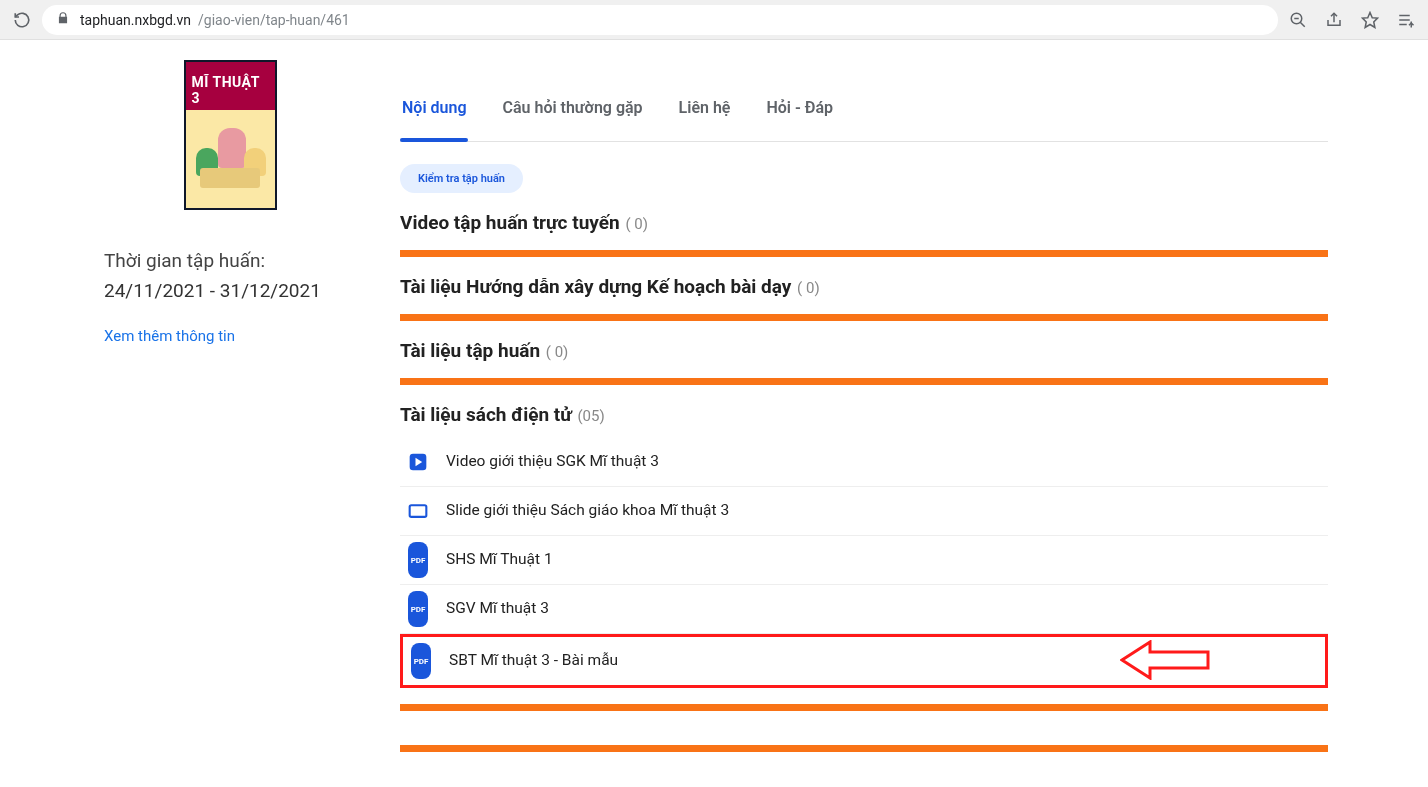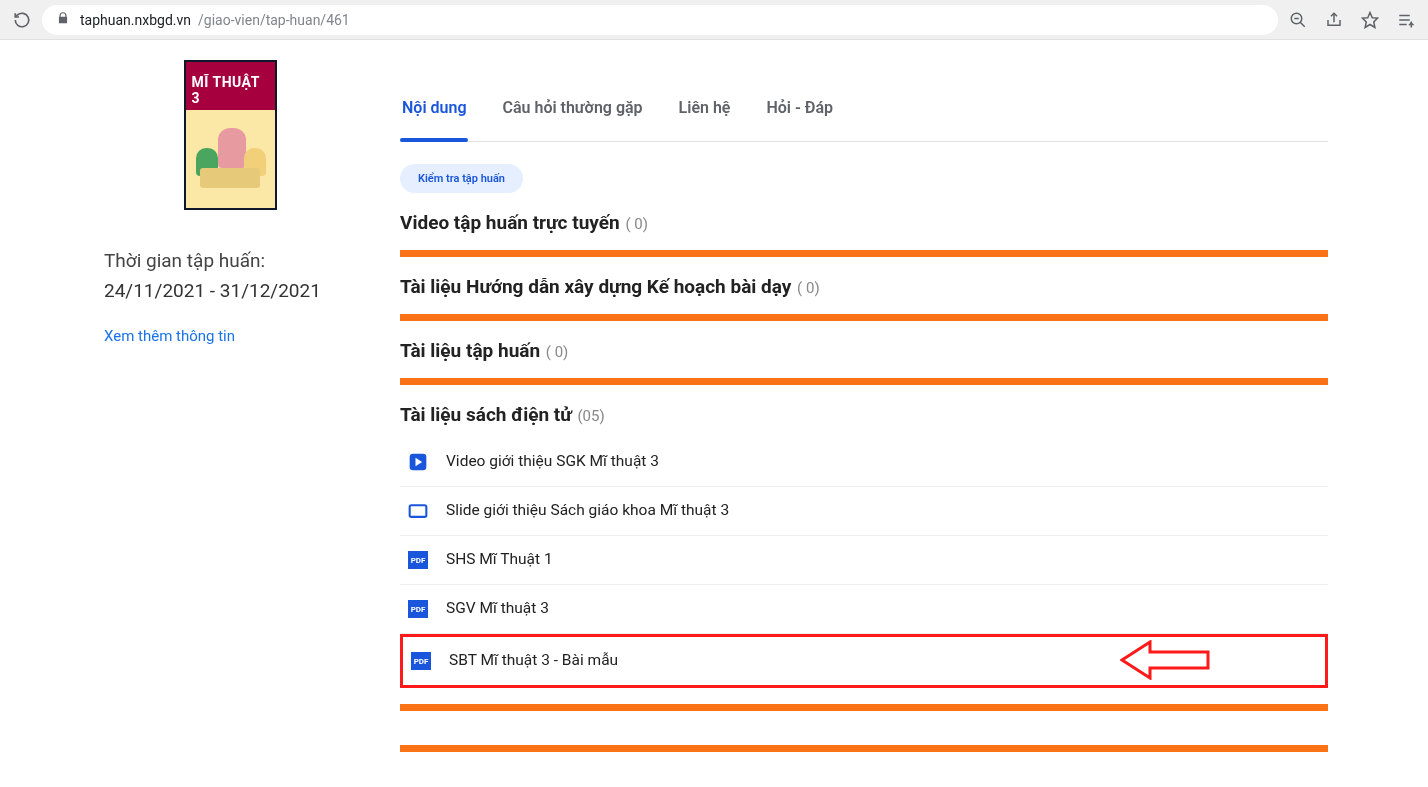--- a/index.html
+++ b/index.html
@@ -35,21 +35,21 @@
   .tab.active::after { content:""; position:absolute; left:0; right:0; bottom:-1px; height:4px; background:#1a56db; border-radius:2px; }
   .pill { display:inline-block; background:#e5efff; color:#1a56db; font-size:11px; font-weight:600; padding:8px 18px; border-radius:20px; margin-top:22px; cursor:pointer; }
   .section { border-bottom:7px solid #f97316; padding:18px 0 16px; }
   .section-header { font-size:19px; font-weight:700; color:#222; }
   .section-header .count { font-weight:400; color:#888; font-size:15px; margin-left:2px; }
   .items { margin-top:12px; }
   .item { display:flex; align-items:flex-start; gap:18px; padding:14px 8px; border-bottom:1px solid #eee; cursor:pointer; }
   .item:last-child { border-bottom:none; }
   .item .ic { width:20px; height:20px; display:flex; align-items:center; justify-content:center; color:#1a56db; flex-shrink:0; }
   .item .lbl { font-size:15.5px; color:#222; }
-  .ic-pdf { width:20px; height:18px; background:#1a56db; border-radius:0; color:#fff; font-size:8px; font-weight:700; display:flex; align-items:center; justify-content:center; }
+  .ic-pdf { width:20px; height:36px; background:#1a56db; border-radius:8px; color:#fff; font-size:8px; font-weight:700; display:flex; align-items:center; justify-content:center; }
   .highlight-box { border:3px solid #ff1a1a; padding-right:8px; }
   .arrow-annot { position:absolute; left:720px; margin-top:-48px; }
   .section-wrap { position:relative; }
 </style>
 </head>
 <body>
 
 <div class="chrome-bar">
   <div class="chrome-icon">
     <svg width="18" height="18" viewBox="0 0 24 24" fill="none" stroke="currentColor" stroke-width="2.2">

